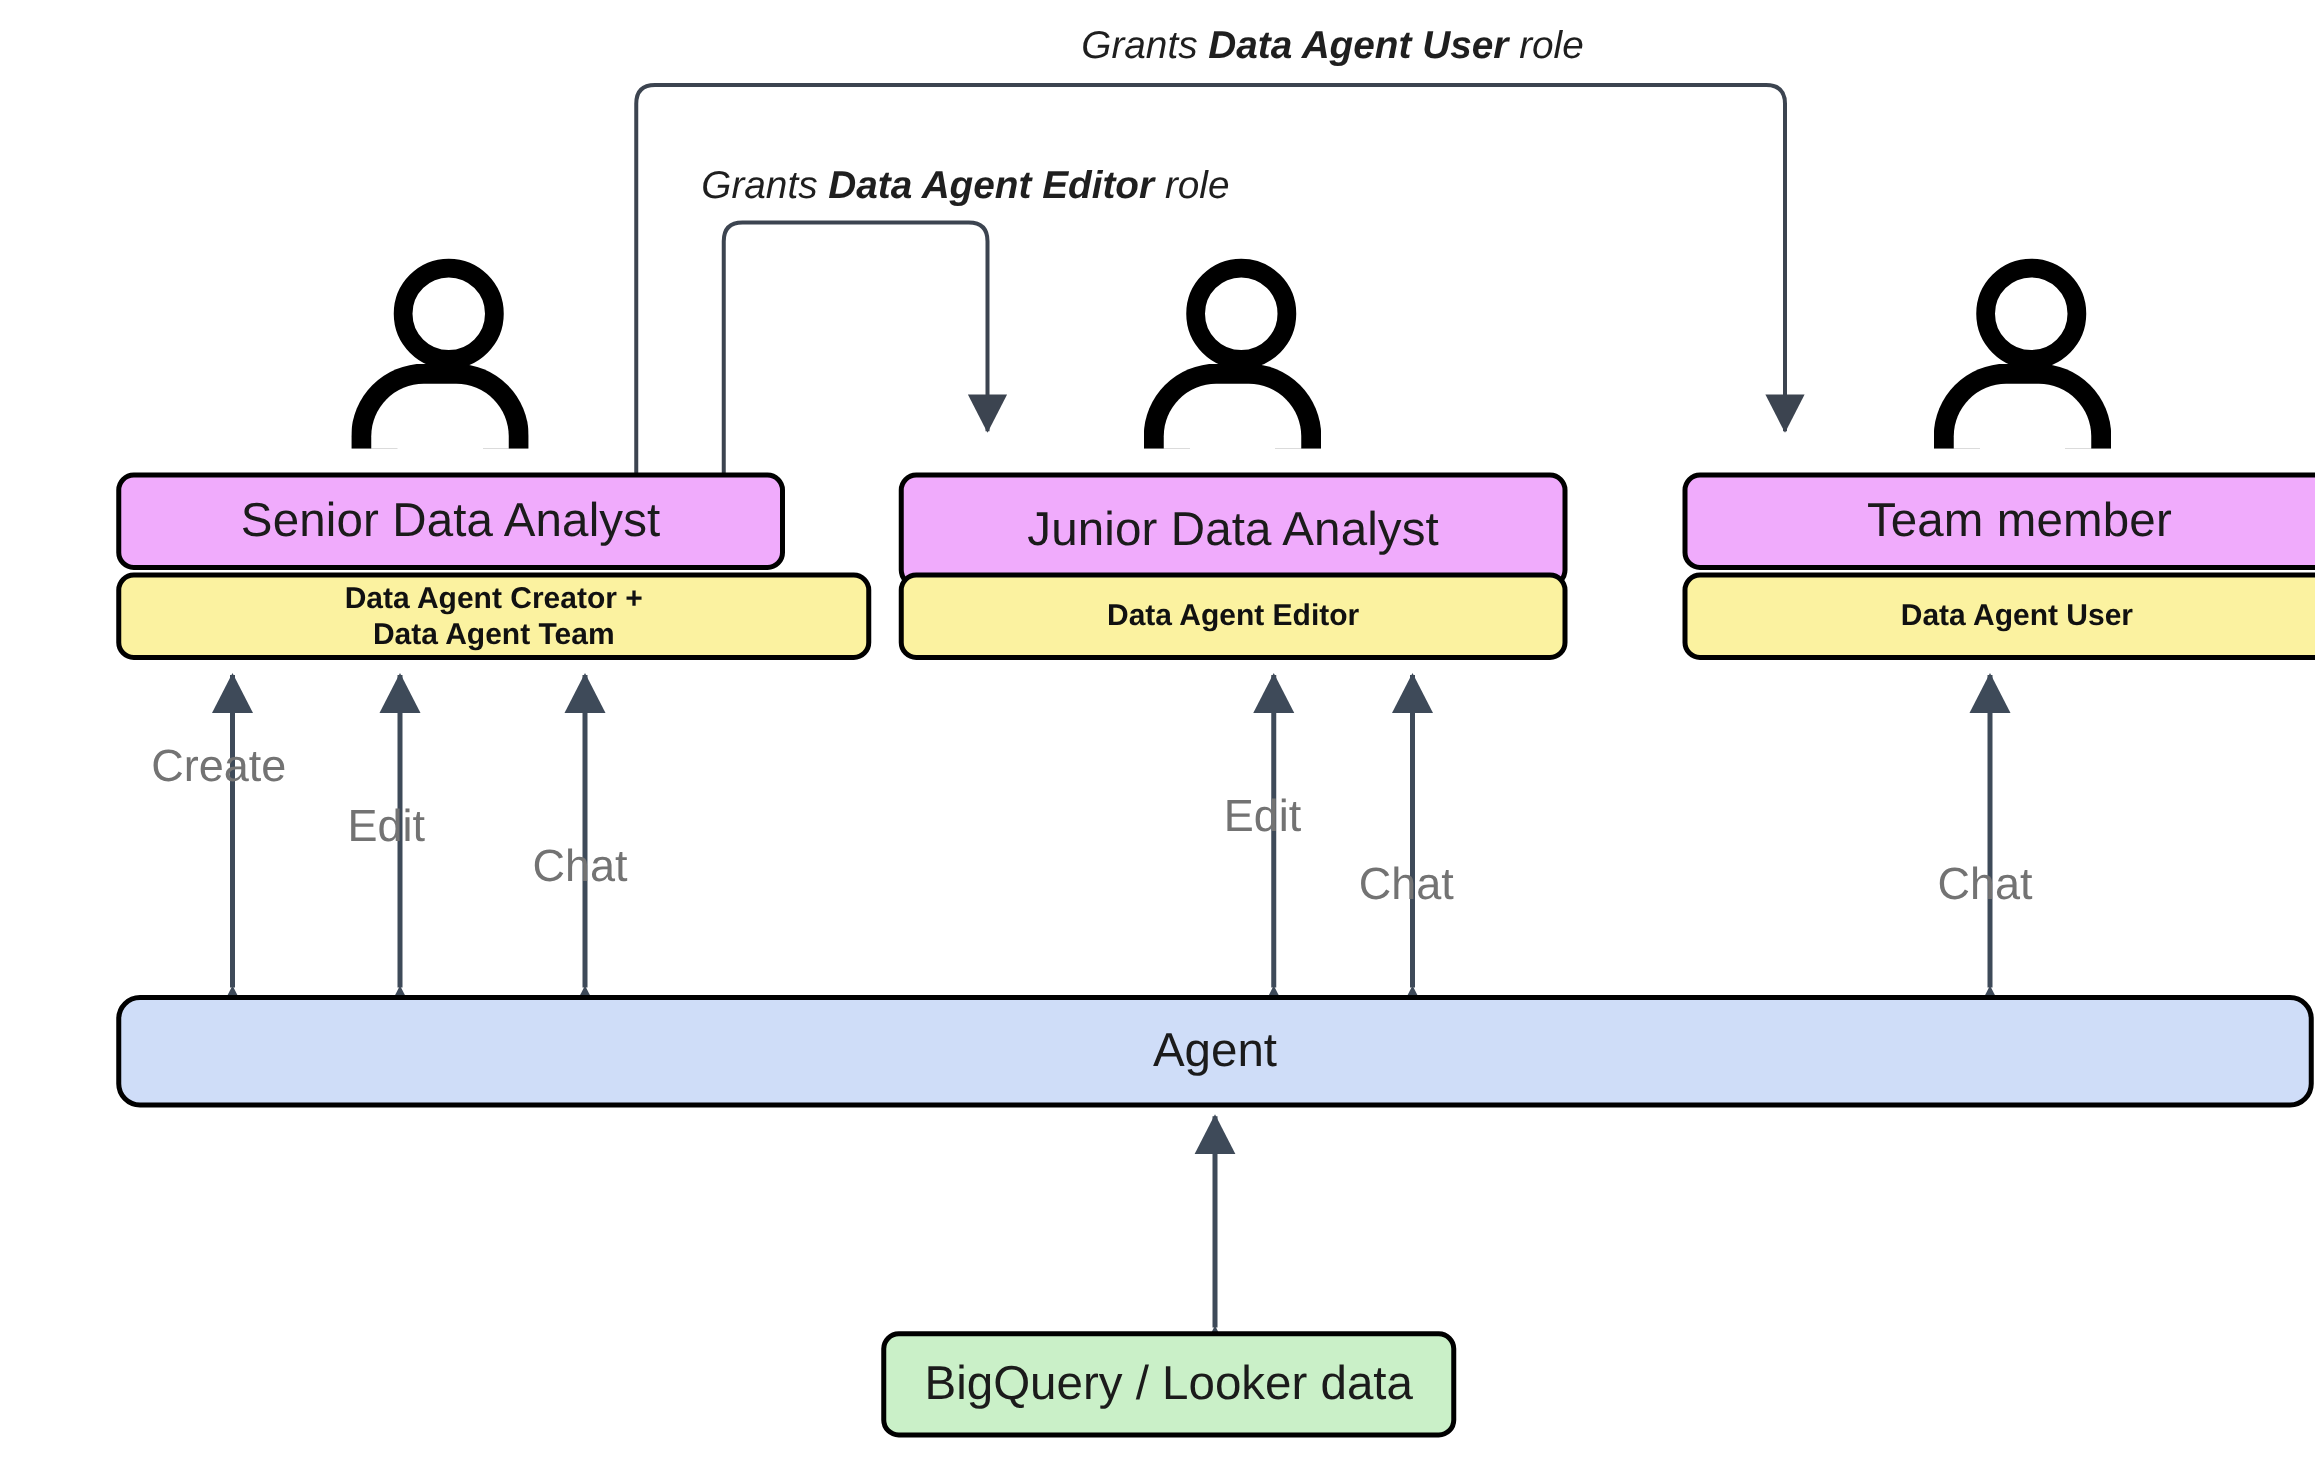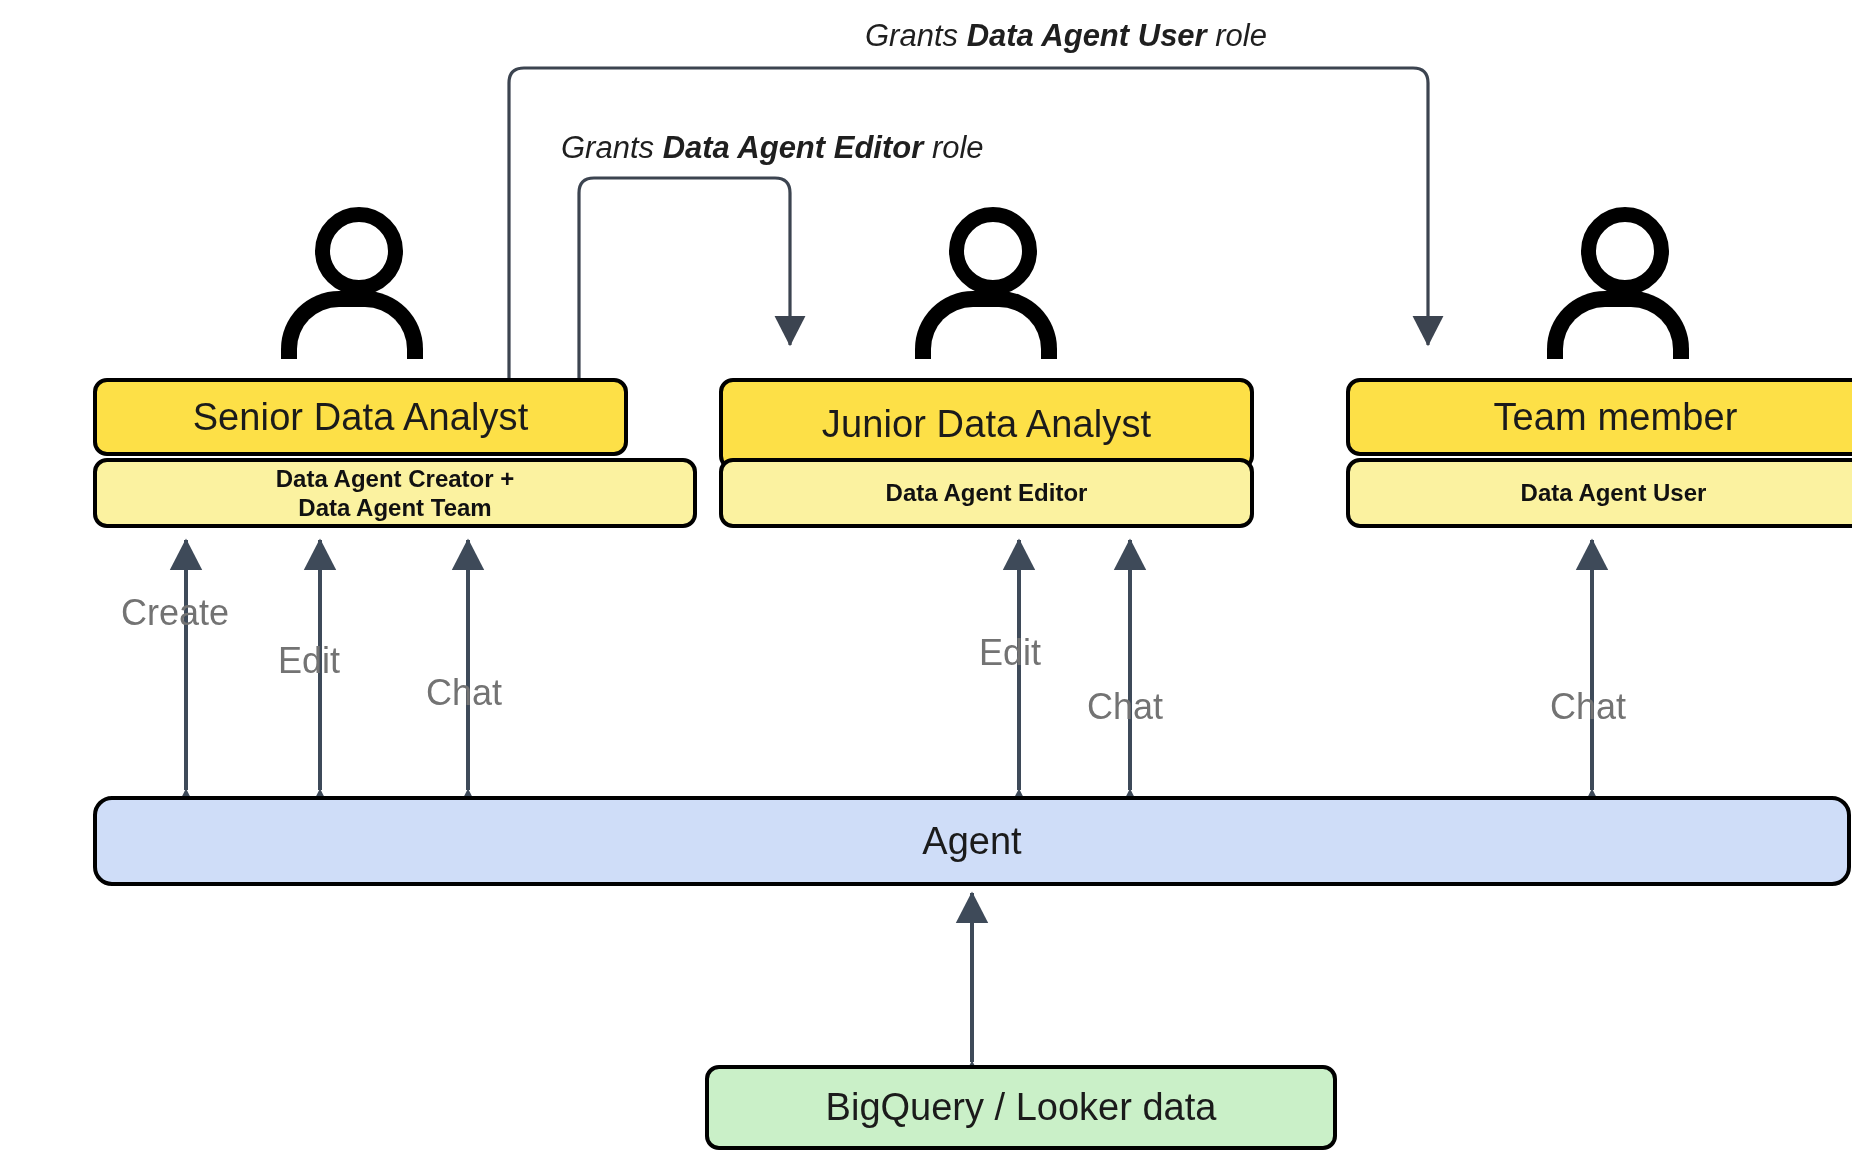--- a/index.html
+++ b/index.html
@@ -60,21 +60,21 @@
     position: absolute;
     border: 4px solid #000000;
     border-radius: 14px;
     box-sizing: border-box;
     display: flex;
     align-items: center;
     justify-content: center;
     text-align: center;
   }
   .role-title {
-    background: #fde047;
+    background: #f0abfc;
     font-size: 38px;
     color: #1b1b1b;
     font-weight: 400;
     letter-spacing: 0.1px;
   }
   .role-perm {
     background: #fbf2a0;
     font-size: 24px;
     font-weight: bold;
     color: #111111;
@@ -209,17 +209,17 @@
   <div class="edge-label" style="left:240px; top:640px;">Edit</div>
   <div class="edge-label" style="left:388px; top:672px;">Chat</div>
   <div class="edge-label" style="left:941px; top:632px;">Edit</div>
   <div class="edge-label" style="left:1049px; top:686px;">Chat</div>
   <div class="edge-label" style="left:1512px; top:686px;">Chat</div>
 
   <div class="nodebox agent-box" style="left:55px; top:796px; width:1758px; height:90px;">
     <span>Agent</span>
   </div>
 
-  <div class="nodebox data-box" style="left:667px; top:1065px; width:632px; height:85px;">
+  <div class="nodebox data-box" style="left:667px; top:1065px; width:460px; height:85px;">
     <span>BigQuery / Looker data</span>
   </div>
 
 </div>
 
 </body></html>

